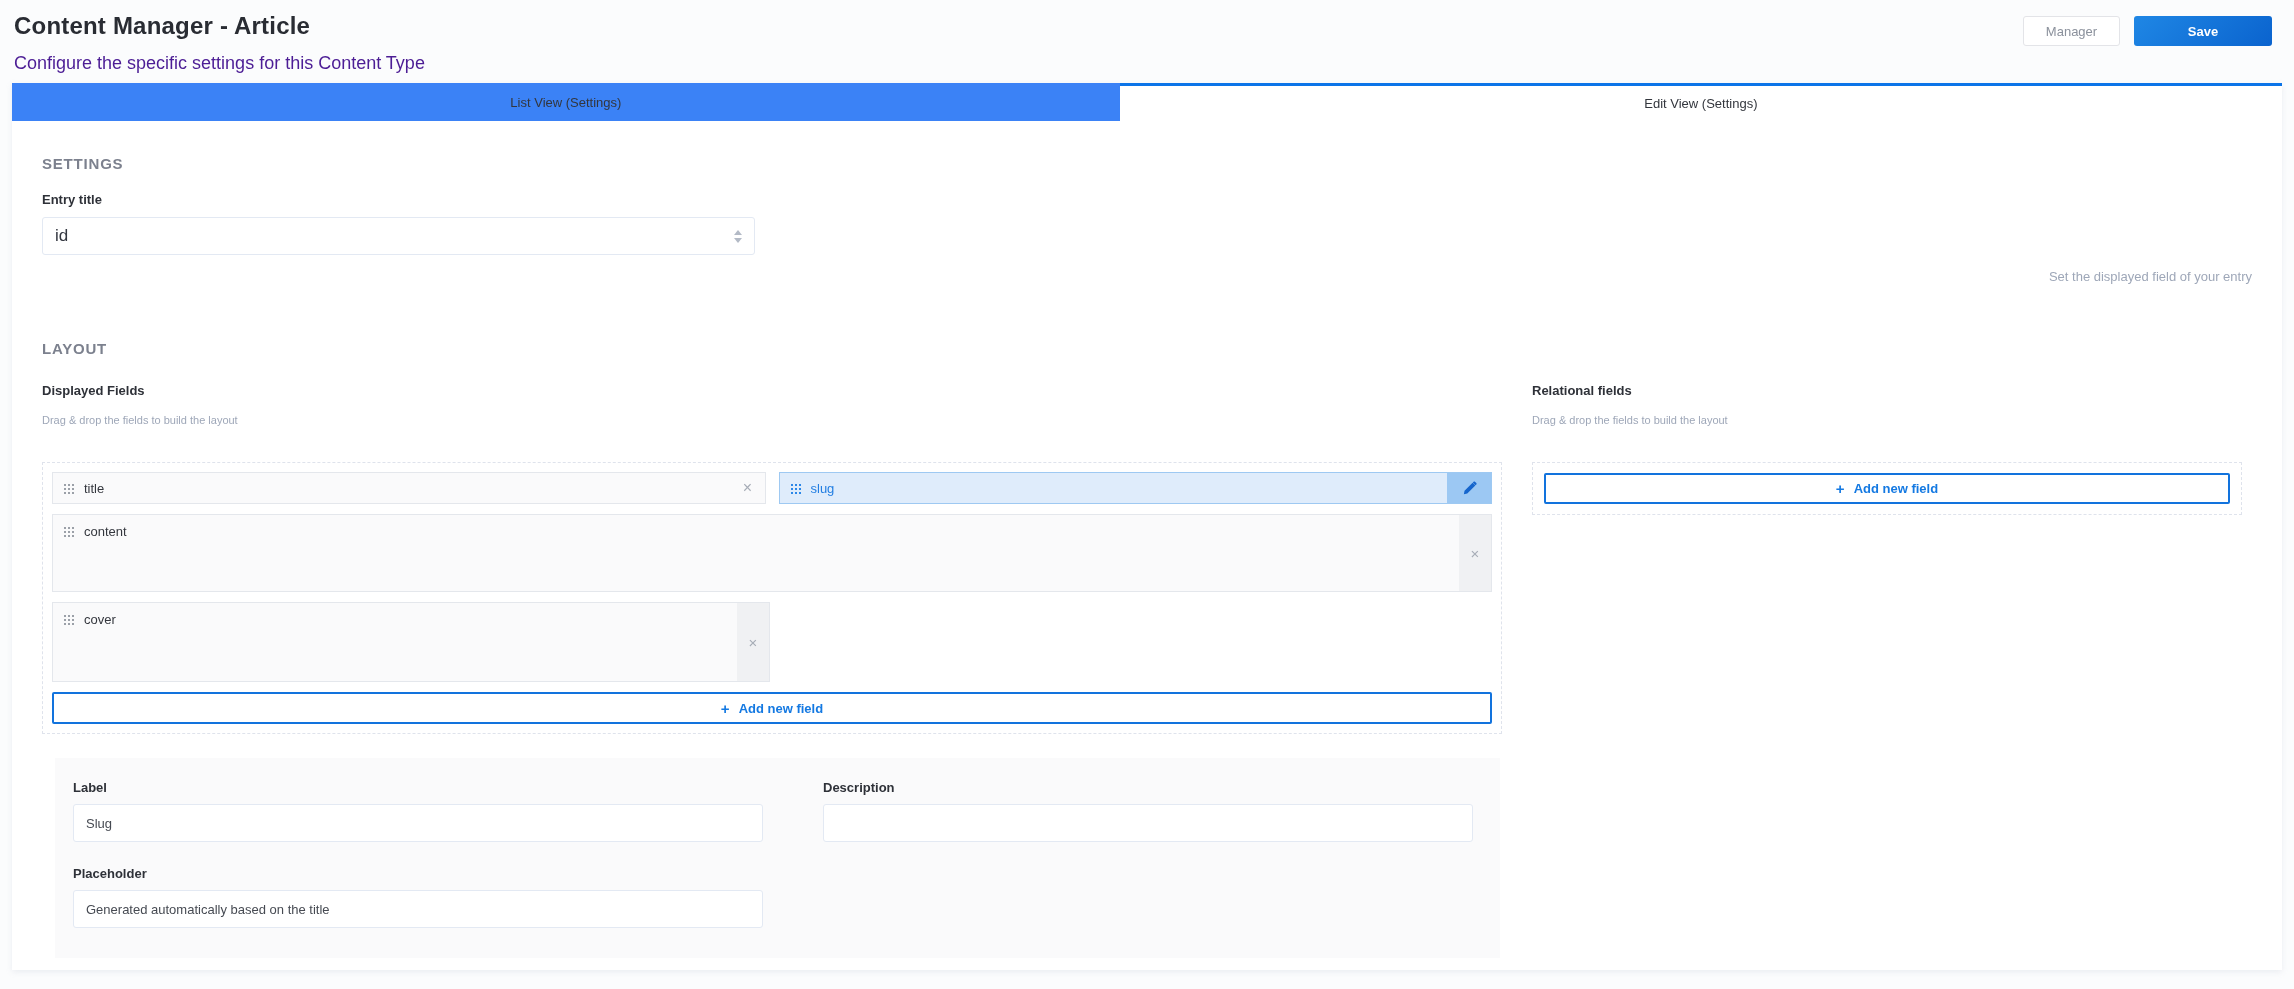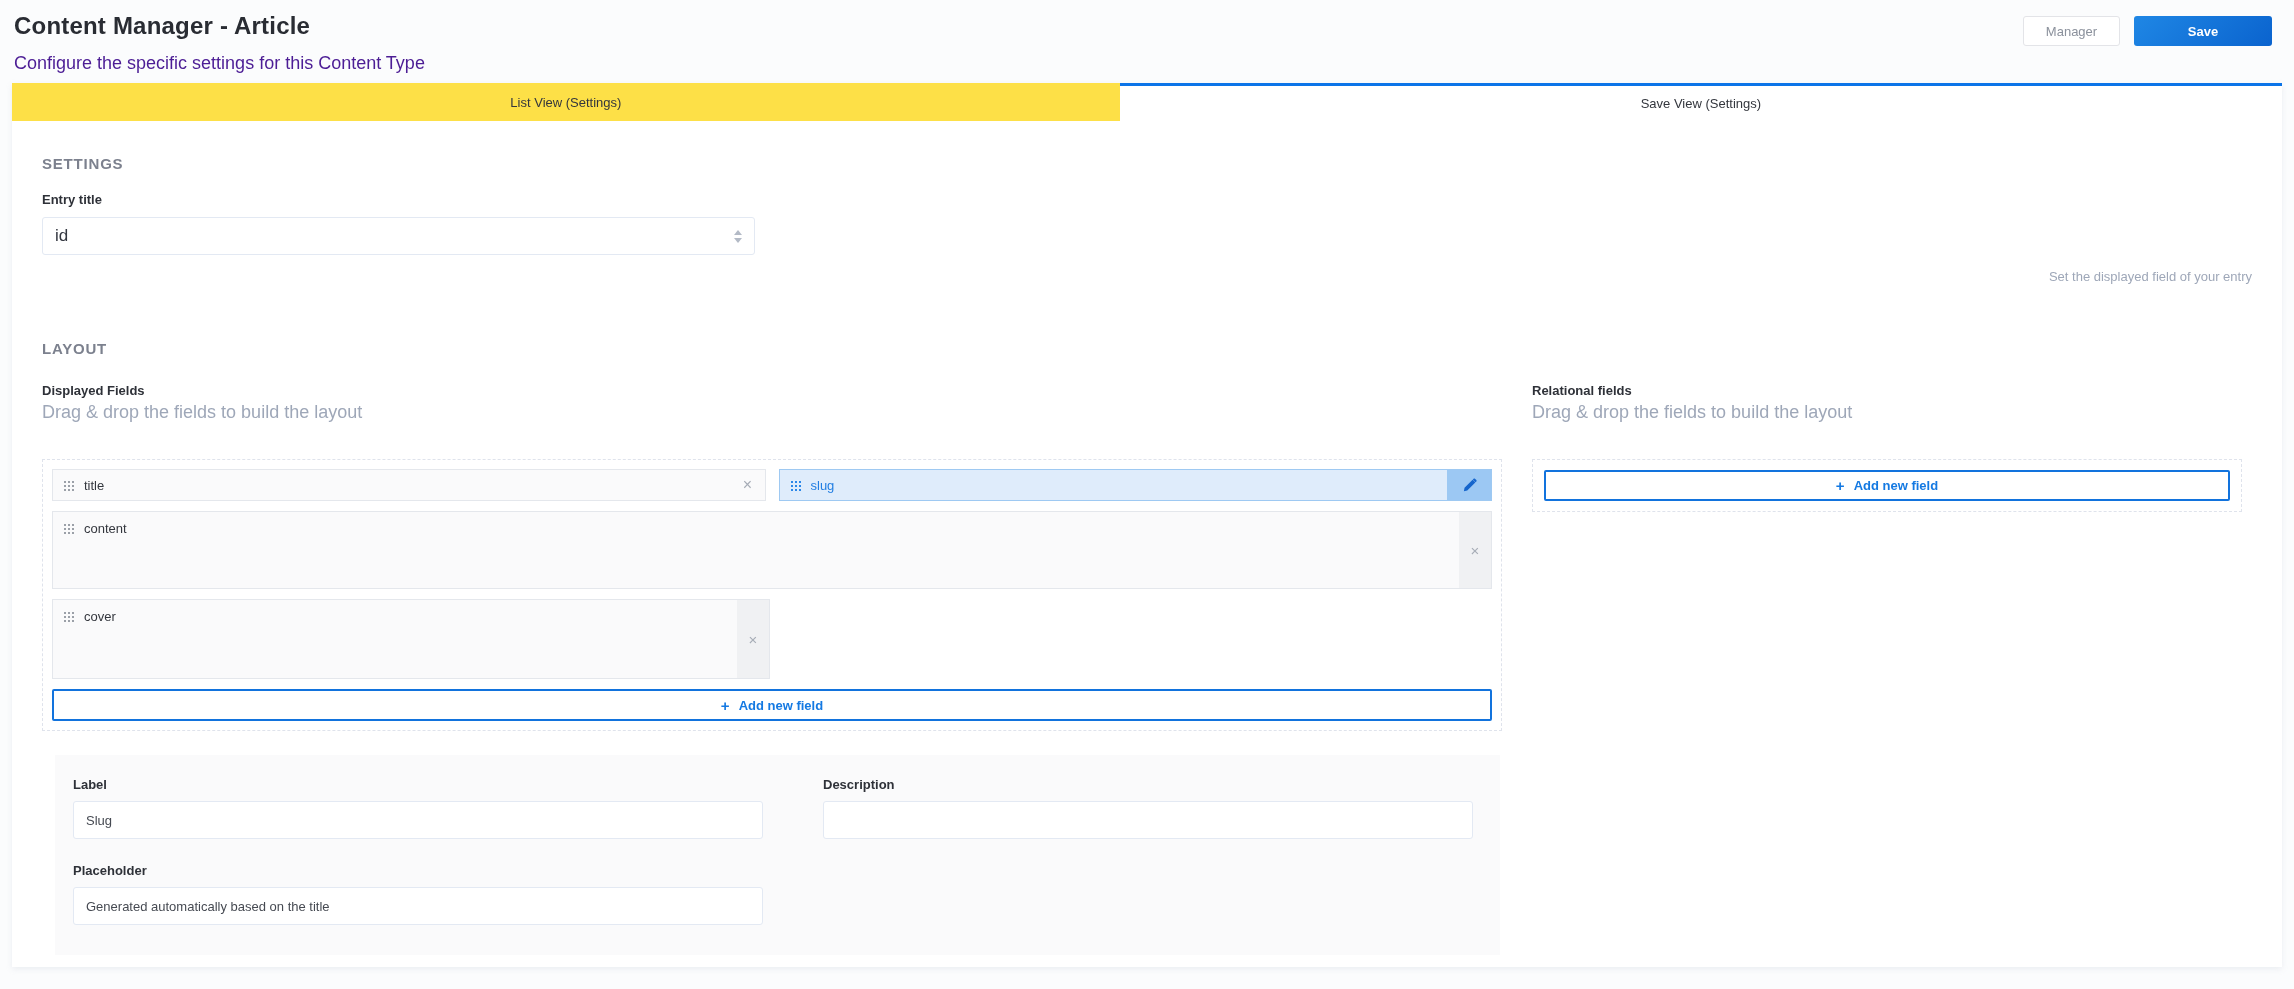--- a/index.html
+++ b/index.html
@@ -17,21 +17,21 @@
   .btn-cancel { width:97px; background:#ffffff; border-color:#e3e4e8; color:#8b919c; }
   .btn-save { width:138px; border:none; color:#fff; font-weight:600;
               background:linear-gradient(135deg,#1f87e5 0%,#0a63ce 100%); }
 
   
   .card { margin:9px 12px 0 12px; background:#ffffff;
           box-shadow:0 2px 6px rgba(160,170,190,.18); }
   .tabs { display:flex; height:38px; }
   .tab { flex:1; display:flex; align-items:center; justify-content:center;
          font-size:13px; color:#33363d; cursor:pointer; }
-  .tab-inactive { background:#fde047; flex:0 0 48.8%; }
+  .tab-inactive { background:#3b82f6; flex:0 0 48.8%; }
   .tab-active { background:#ffffff; border-top:3px solid #0b74e8; }
 
   .card-body { padding:34px 30px 12px 30px; }
 
   .section-heading { font-size:15px; font-weight:700; color:#7c818e;
                      letter-spacing:.8px; text-transform:uppercase; }
 
   
   .field-label { font-size:13px; font-weight:700; color:#2e3138; }
   .entry-title-label { margin-top:20px; }
@@ -45,21 +45,21 @@
   .tri-down { width:0;height:0;border-left:4px solid transparent;border-right:4px solid transparent;
               border-top:5px solid #b3bac6; }
   .helper-text { margin-top:14px; font-size:13px; color:#9ea7b8;text-align:right; }
 
   
   .layout-heading { margin-top:56px; }
   .layout-columns { display:flex; margin-top:26px; }
   .col-left { width:1460px; }
   .col-right { margin-left:30px; width:710px; }
   .col-title { font-size:13px; font-weight:700; color:#2e3138; }
-  .col-sub { font-size:18px; color:#9ea7b8; margin-top:4px; }
+  .col-sub { font-size:11px; color:#9ea7b8; margin-top:16px; }
 
   .drop-zone { margin-top:36px; border:1px dashed #dfe3ec; padding:9px; }
 
   .row { display:flex; gap:13px; }
 
   .dots { width:11px; height:11px; flex:0 0 11px;
           background-image:radial-gradient(currentColor 1.1px, transparent 1.2px);
           background-size:4px 4px; background-position:0 0; color:#9ba0a8; }
   .dots-blue { color:#2b87e8; }
 
@@ -119,21 +119,21 @@
   </div>
   <div class="header-actions">
     <div class="btn btn-cancel">Manager</div>
     <div class="btn btn-save">Save</div>
   </div>
 </div>
 
 <div class="card">
   <div class="tabs">
     <div class="tab tab-inactive">List View (Settings)</div>
-    <div class="tab tab-active">Save View (Settings)</div>
+    <div class="tab tab-active">Edit View (Settings)</div>
   </div>
 
   <div class="card-body">
 
     <div class="section-heading">Settings</div>
 
     <div class="field-label entry-title-label">Entry title</div>
     <div class="select">
       <span class="select-value">id</span>
       <span class="stepper">

